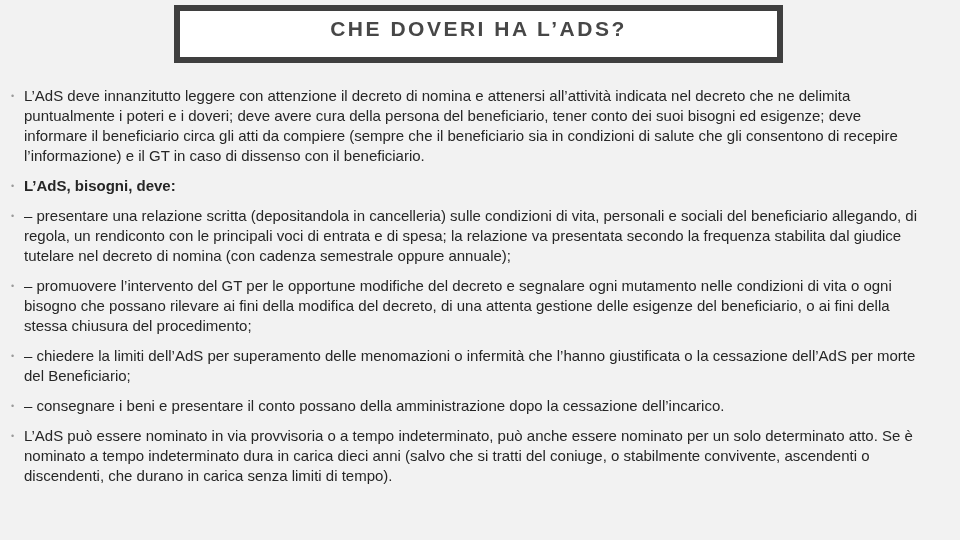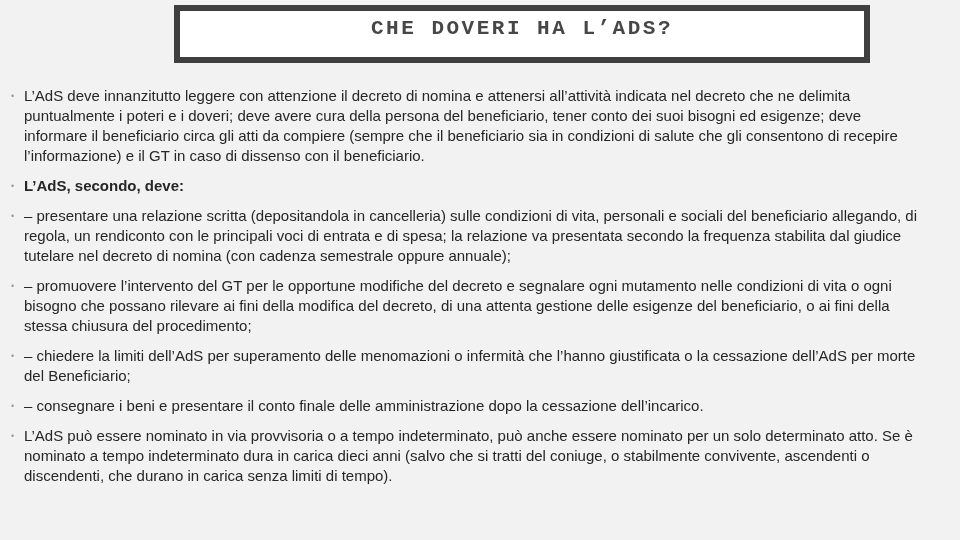--- a/index.html
+++ b/index.html
@@ -12,28 +12,27 @@
     position: relative;
     width: 960px;
     height: 540px;
     background: #f2f2f2;
     overflow: hidden;
   }
   .title-box {
     position: absolute;
     left: 174px;
     top: 5px;
-    width: 696px;
+    width: 609px;
     height: 58px;
     box-sizing: border-box;
     background: #ffffff;
     border: 6px solid #3f3f3f;
     text-align: center;
     padding-top: 6px;
-    font-family: Liberation Mono, monospace;
   }
   .title-text {
     display: inline-block;
     font-size: 21px;
     font-weight: bold;
     letter-spacing: 2.5px;
     color: #474747;
     white-space: nowrap;
   }
   .bullet-list {
@@ -78,41 +77,41 @@
 
   <div class="bullet-list">
 
     <div class="bullet-row">
       <span class="bullet-marker">•</span>
       <span class="bullet-text">L’AdS deve innanzitutto leggere con attenzione il decreto di nomina e attenersi all’attività indicata nel decreto che ne delimita puntualmente i poteri e i doveri; deve avere cura della persona del beneficiario, tener conto dei suoi bisogni ed esigenze; deve informare il beneficiario circa gli atti da compiere (sempre che il beneficiario sia in condizioni di salute che gli consentono di recepire l’informazione) e il GT in caso di dissenso con il beneficiario.</span>
     </div>
 
     <div class="bullet-row bold">
       <span class="bullet-marker">•</span>
-      <span class="bullet-text">L’AdS, secondo, deve:</span>
+      <span class="bullet-text">L’AdS, bisogni, deve:</span>
     </div>
 
     <div class="bullet-row">
       <span class="bullet-marker">•</span>
       <span class="bullet-text">– presentare una relazione scritta (depositandola in cancelleria) sulle condizioni di vita, personali e sociali del beneficiario allegando, di regola, un rendiconto con le principali voci di entrata e di spesa; la relazione va presentata secondo la frequenza stabilita dal giudice tutelare nel decreto di nomina (con cadenza semestrale oppure annuale);</span>
     </div>
 
     <div class="bullet-row">
       <span class="bullet-marker">•</span>
       <span class="bullet-text">– promuovere l’intervento del GT per le opportune modifiche del decreto e segnalare ogni mutamento nelle condizioni di vita o ogni bisogno che possano rilevare ai fini della modifica del decreto, di una attenta gestione delle esigenze del beneficiario, o ai fini della stessa chiusura del procedimento;</span>
     </div>
 
     <div class="bullet-row">
       <span class="bullet-marker">•</span>
       <span class="bullet-text">– chiedere la limiti dell’AdS per superamento delle menomazioni o infermità che l’hanno giustificata o la cessazione dell’AdS per morte del Beneficiario;</span>
     </div>
 
     <div class="bullet-row">
       <span class="bullet-marker">•</span>
-      <span class="bullet-text">– consegnare i beni e presentare il conto finale delle amministrazione dopo la cessazione dell’incarico.</span>
+      <span class="bullet-text">– consegnare i beni e presentare il conto possano della amministrazione dopo la cessazione dell’incarico.</span>
     </div>
 
     <div class="bullet-row">
       <span class="bullet-marker">•</span>
       <span class="bullet-text">L’AdS può essere nominato in via provvisoria o a tempo indeterminato, può anche essere nominato per un solo determinato atto. Se è nominato a tempo indeterminato dura in carica dieci anni (salvo che si tratti del coniuge, o stabilmente convivente, ascendenti o discendenti, che durano in carica senza limiti di tempo).</span>
     </div>
 
   </div>
 
 </div>

